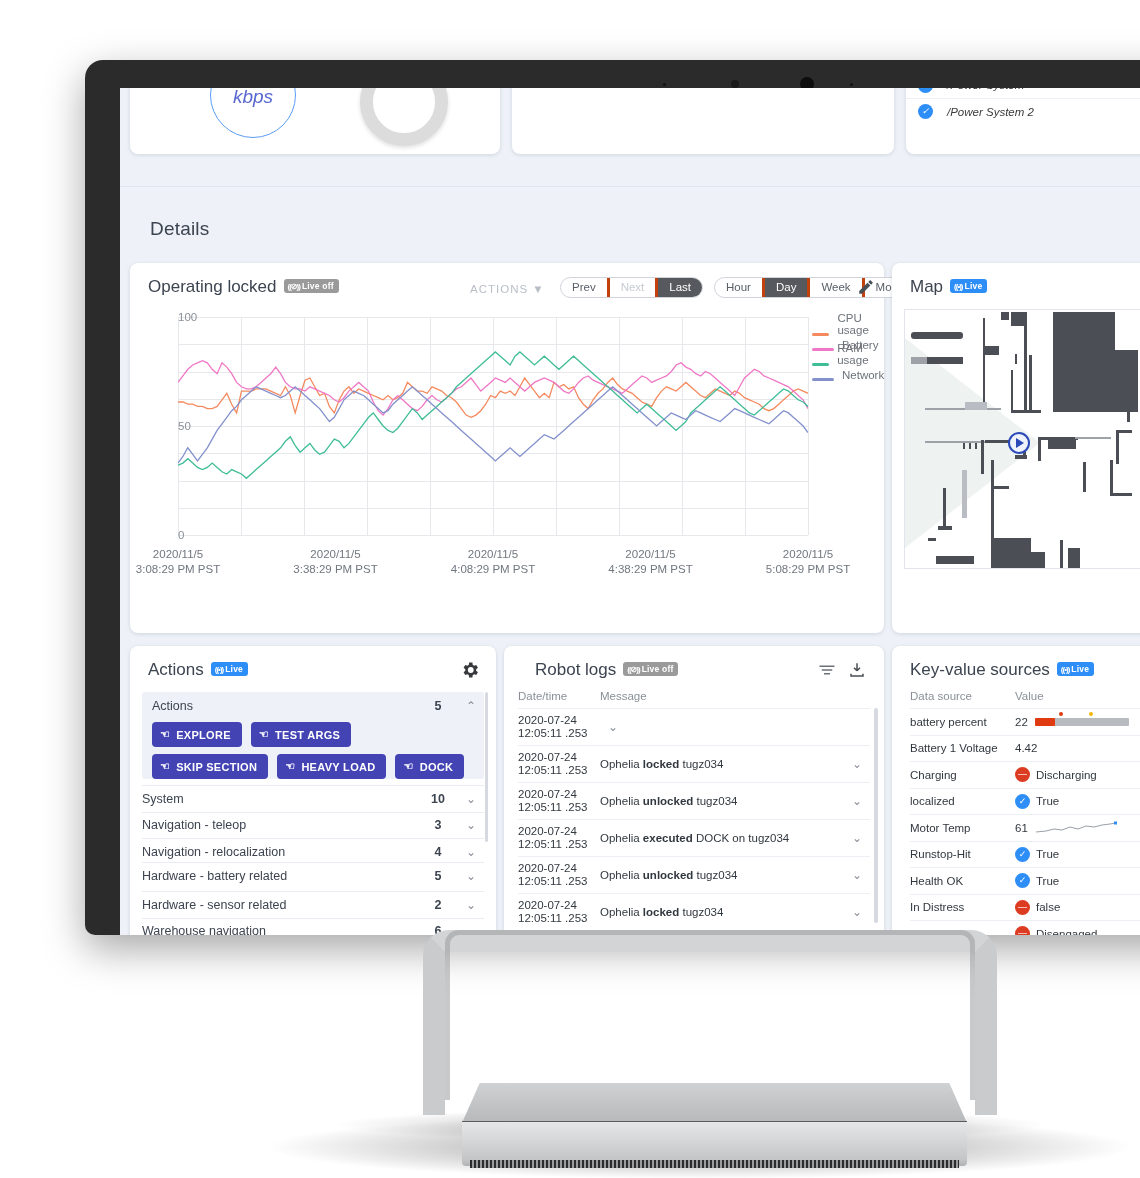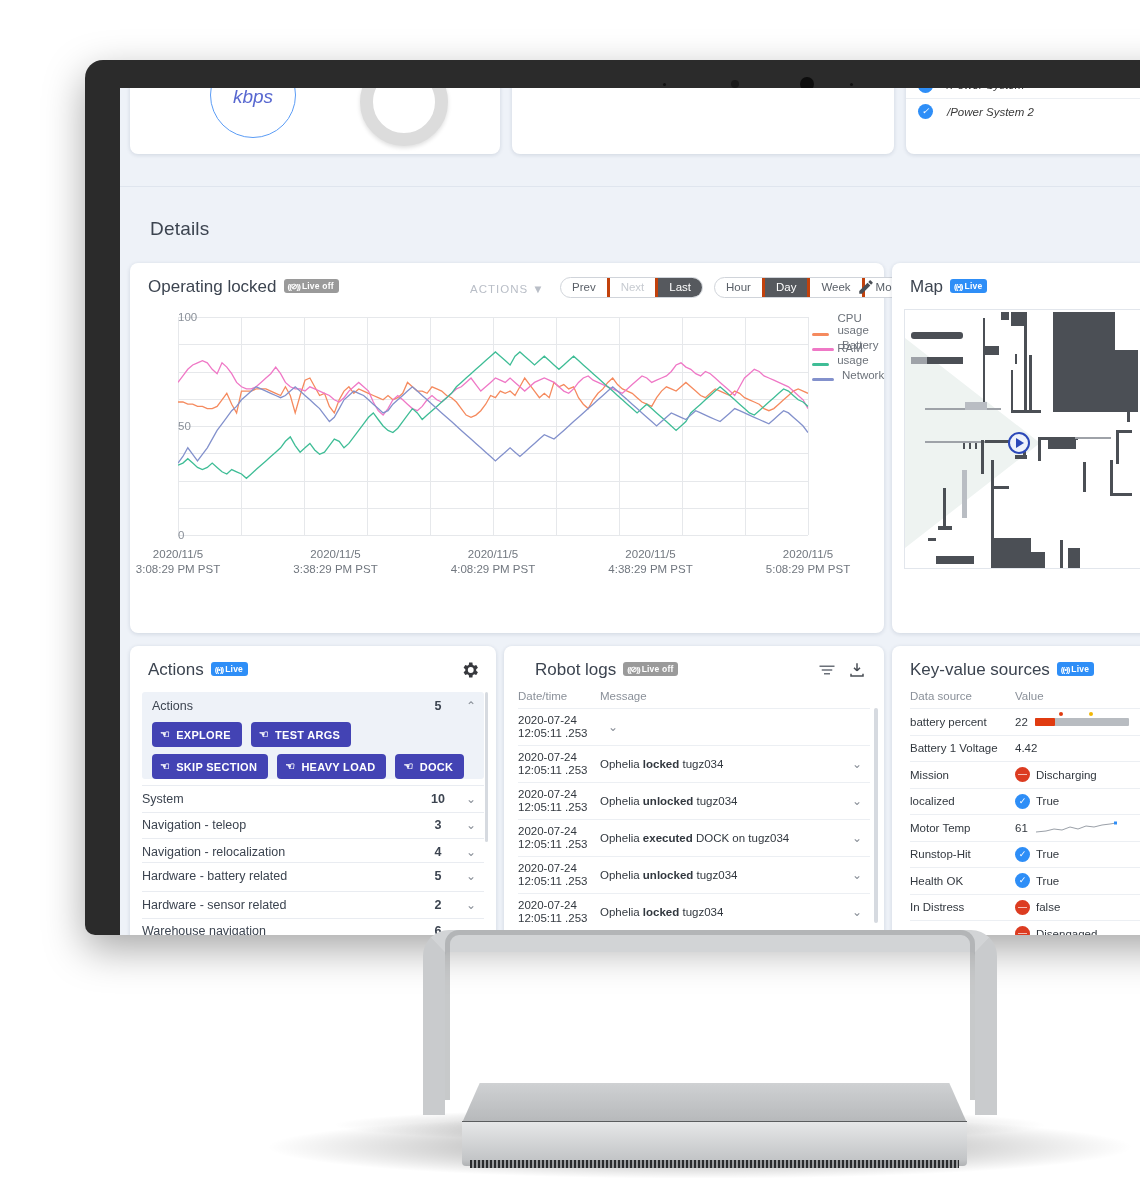--- a/index.html
+++ b/index.html
@@ -569,21 +569,21 @@
               </span>
             </div>
           </div>
           <div class="kvrow" style="top:88.5px;">
             <div class="kvname">Battery 1 Voltage</div>
             <div class="kvval">
               <span>4.42</span>
             </div>
           </div>
           <div class="kvrow" style="top:115px;">
-            <div class="kvname">Mission</div>
+            <div class="kvname">Charging</div>
             <div class="kvval">
               <span class="ico no">—</span>
               <span>Discharging</span>
             </div>
           </div>
           <div class="kvrow" style="top:141.5px;">
             <div class="kvname">localized</div>
             <div class="kvval">
               <span class="ico ok">✓</span>
               <span>True</span>

